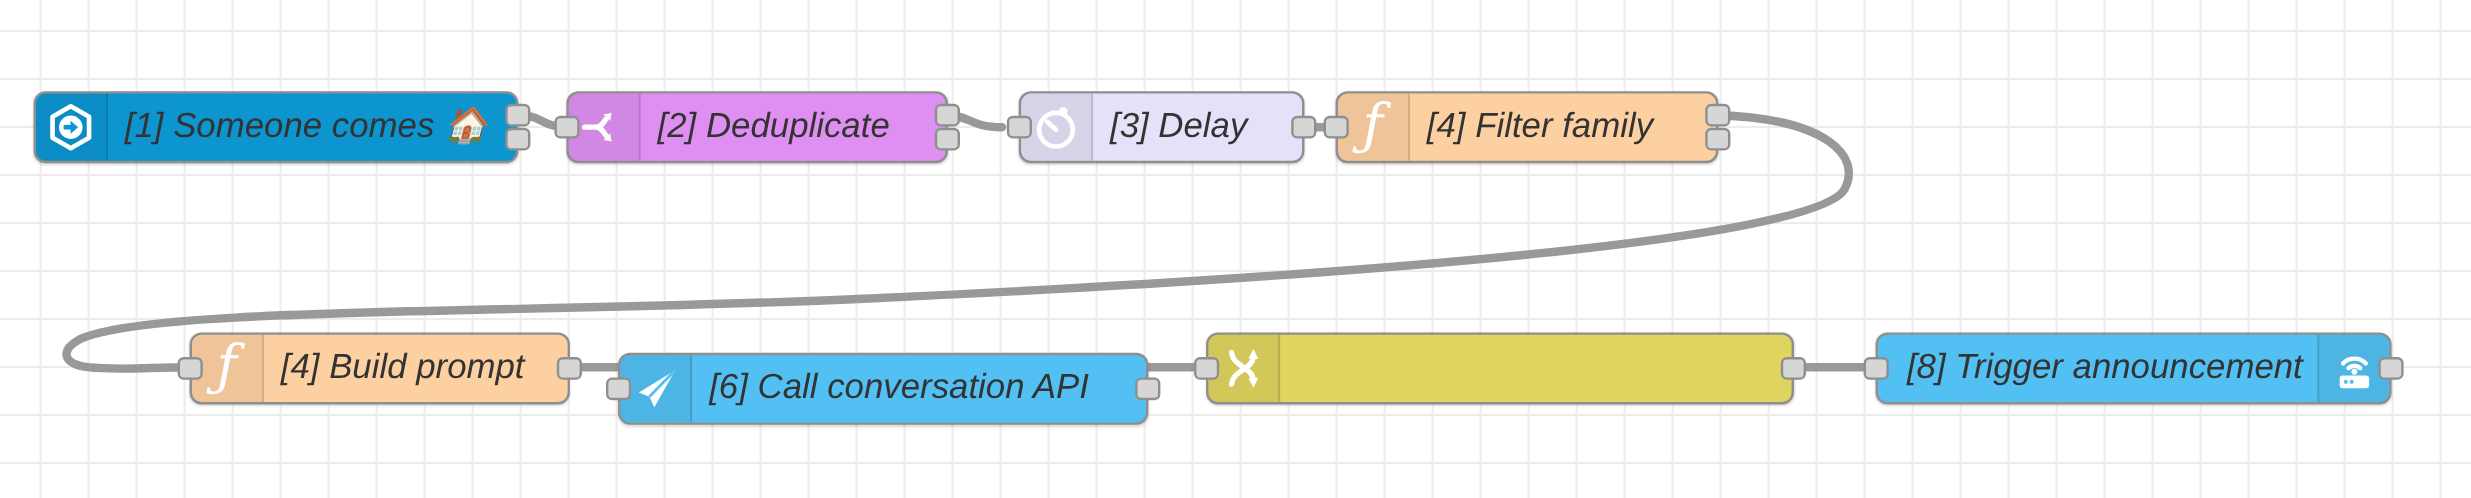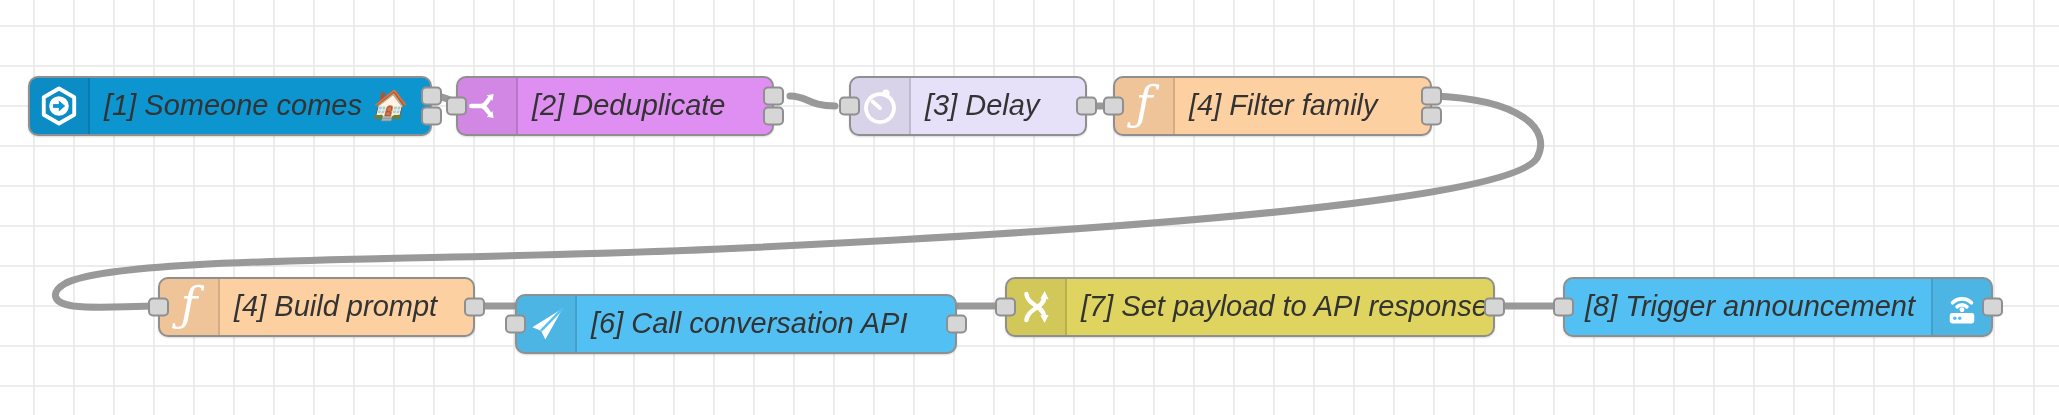--- a/index.html
+++ b/index.html
@@ -35,21 +35,21 @@
   .node.icon-right .icon-area{
     left:auto;right:0;
     border-right:none;border-left:2px solid rgba(0,0,0,0.12);
     border-radius:0 8px 8px 0;
   }
   .label{
     position:absolute;left:58px;right:0;top:0;bottom:0;
     line-height:55px;font-style:italic;font-size:29px;color:#333333;
     padding-left:16px;white-space:nowrap;overflow:hidden;
   }
-  .icon-right .label{left:0;right:58px;text-align:center;padding-right:14px;}
+  .icon-right .label{left:0;right:58px;text-align:right;padding-right:14px;}
   .fglyph{
     font-family:"DejaVu Serif",serif;font-style:italic;
     font-size:46px;color:#ffffff;line-height:1;margin-top:-6px;
   }
   .port{
     position:absolute;width:21px;height:19px;z-index:3;
     background:#d6d6d6;border:2px solid #8f8f8f;border-radius:5px;
     box-sizing:border-box;
   }
   .port.in{left:-12px;top:50%;transform:translateY(-50%);}
@@ -79,21 +79,21 @@
         <circle cx="12" cy="12" r="5.6" fill="#fff"></circle>
         <rect x="8.6" y="10.9" width="3.6" height="2.2" fill="currentColor"></rect>
         <polygon points="11.9,8.9 15.5,12 11.9,15.1" fill="currentColor"></polygon>
       </svg>
     </div>
     <div class="label">[1] Someone comes 🏠</div>
     <div class="port out o1"></div>
     <div class="port out o2"></div>
   </div>
 
-  <div class="node" style="left: 456px; top: 76px; width: 318px; background-color: rgb(222, 143, 241);">
+  <div class="node" style="left: 472px; top: 76px; width: 318px; background-color: rgb(222, 143, 241);">
     <div class="icon-area" style="color: rgb(222, 143, 241);">
       <svg width="42" height="42" viewBox="0 0 24 24">
         <path d="M3,12 H8.5 M8.5,12 C10.5,12 11.5,10.5 13,8.2 M8.5,12 C10.5,12 11.5,13.5 13,15.8" fill="none" stroke="#fff" stroke-width="2.5" stroke-linecap="round"></path>
         <polygon points="15.8,5.2 15.1,9.1 11.9,5.9" fill="#fff"></polygon>
         <polygon points="15.8,18.8 15.1,14.9 11.9,18.1" fill="#fff"></polygon>
       </svg>
     </div>
     <div class="label">[2] Deduplicate</div>
     <div class="port in"></div>
     <div class="port out o1"></div>
@@ -146,21 +146,20 @@
 
   <div class="node" style="left: 1005px; top: 277px; width: 490px; background-color: rgb(222, 212, 95);">
     <div class="icon-area" style="color: rgb(222, 212, 95);">
       <svg width="42" height="42" viewBox="0 0 24 24">
         <path d="M6.5,19.5 C7,13 16.5,12.5 16.8,6.5" fill="none" stroke="#fff" stroke-width="2.5" stroke-linecap="round"></path>
         <path d="M6.5,4.5 C7,11 16.5,11.5 16.8,17.5" fill="none" stroke="#fff" stroke-width="2.5" stroke-linecap="round"></path>
         <polygon points="16.9,2.8 14.5,7.3 19.2,7.5" fill="#fff"></polygon>
         <polygon points="16.9,21.2 14.5,16.7 19.2,16.5" fill="#fff"></polygon>
       </svg>
     </div>
-    <div class="label">[7] Set payload to API response</div>
     <div class="port in"></div>
     <div class="port out"></div>
   </div>
 
   <div class="node icon-right" style="left: 1563px; top: 277px; width: 430px; background-color: rgb(82, 192, 242);">
     <div class="icon-area" style="color: rgb(82, 192, 242);">
       <svg width="42" height="42" viewBox="0 0 24 24">
         <path d="M6.6,9.6 A7.6,7.6 0 0 1 17.4,9.6" fill="none" stroke="#fff" stroke-width="2.1" stroke-linecap="round"></path>
         <path d="M9.2,11.9 A4,4 0 0 1 14.8,11.9" fill="none" stroke="#fff" stroke-width="2.1" stroke-linecap="round"></path>
         <circle cx="12" cy="13.6" r="1.4" fill="#fff"></circle>

